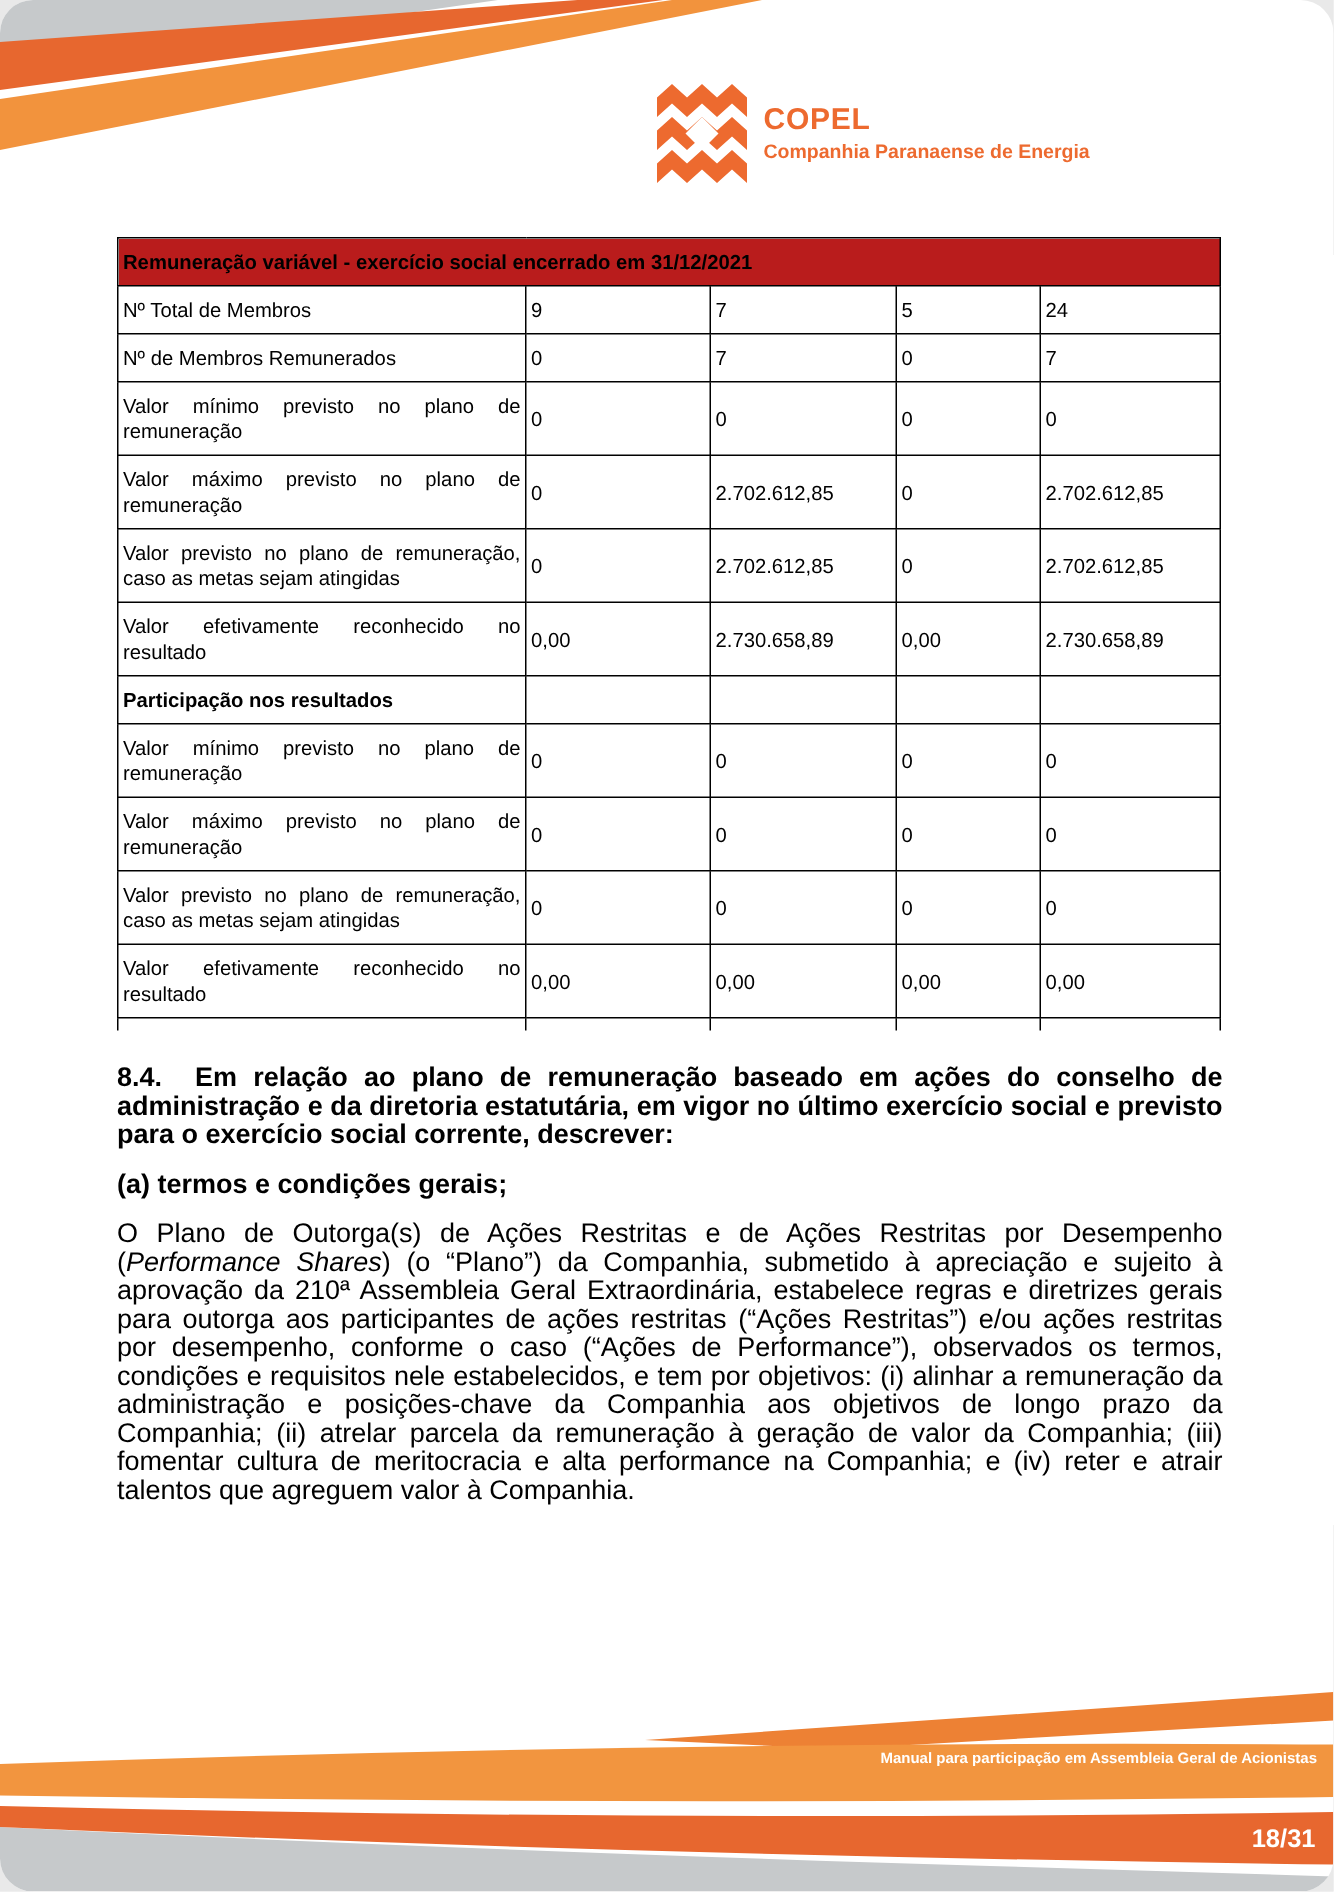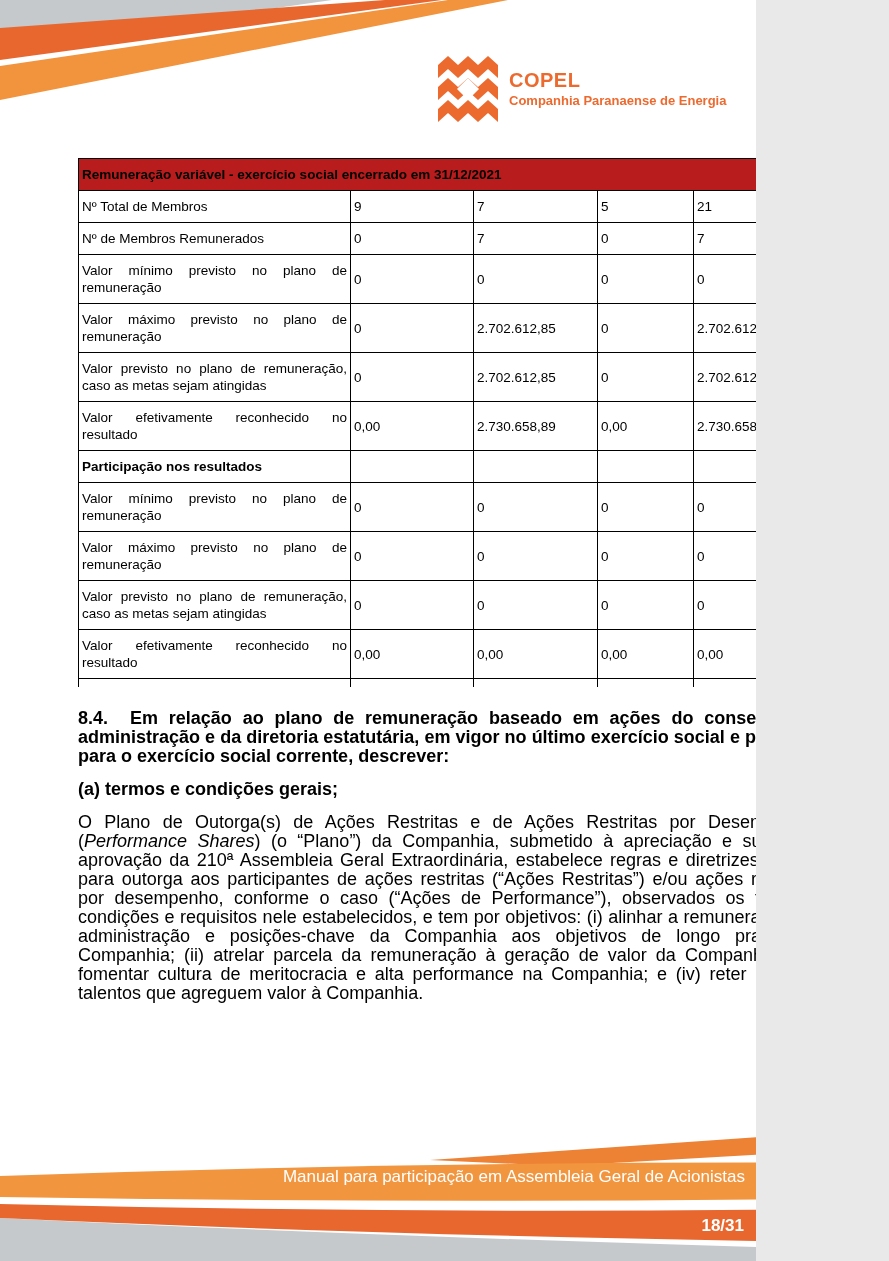--- a/index.html
+++ b/index.html
@@ -1,22 +1,23 @@
 <!DOCTYPE html>
 <html lang="pt"><head>
 <meta charset="utf-8">
 <style>
   html,body{margin:0;padding:0;background:#e9e9e9;}
   .page{
     position:relative;
-    width:756px;height:1261px;
+    width:889px;height:1261px;
     background:#ffffff;
     overflow:hidden;
     font-family:"Liberation Sans","DejaVu Sans",sans-serif;
     color:#000;
+    border-radius:22px;
   }
   
   .top-banner,.bottom-banner{position:absolute;left:0;width:889px;display:block;}
   .top-banner{top:0;height:110px;}
   .bottom-banner{bottom:0;height:141px;}
   
   .logo{position:absolute;left:437px;top:56px;display:flex;align-items:flex-start;}
   .logo-icon{width:62px;height:66px;flex:0 0 auto;}
   .logo-text{margin-left:10px;margin-top:14px;color:#ed6a2f;line-height:1;}
   .logo-brand{font-size:20px;font-weight:bold;letter-spacing:0.5px;}
@@ -60,21 +61,21 @@
   
   .sec{width:737px;font-size:18px;line-height:19px;}
   .h84{margin:22px 0 0 0;font-weight:bold;text-align:justify;}
   .h84 .num{display:inline-block;width:52px;}
   .sub{margin:14px 0 0 0;font-weight:bold;}
   .para{margin:14px 0 0 0;text-align:justify;}
   .ital{font-style:italic;}
   
   .footer-manual{
     position:absolute;right:11px;top:1167px;
-    color:#fff;font-size:17px;font-weight:normal;white-space:nowrap;
+    color:#fff;font-size:10px;font-weight:bold;white-space:nowrap;
   }
   .footer-page{
     position:absolute;right:12px;top:1216px;
     color:#fff;font-size:17px;font-weight:bold;
   }
 </style>
 </head>
 <body>
 
 <div class="page">
@@ -113,21 +114,21 @@
           <th class="tbl-title" colspan="5">Remuneração variável - exercício social encerrado em 31/12/2021</th>
         </tr>
       </thead>
       <tbody>
 
       <tr>
           <td class="lbl">Nº Total de Membros</td>
           <td class="val">9</td>
           <td class="val">7</td>
           <td class="val">5</td>
-          <td class="val">21</td>
+          <td class="val">24</td>
         </tr>
           <tr>
           <td class="lbl">Nº de Membros Remunerados</td>
           <td class="val">0</td>
           <td class="val">7</td>
           <td class="val">0</td>
           <td class="val">7</td>
         </tr>
           <tr>
           <td class="lbl">Valor mínimo previsto no plano de remuneração</td>

